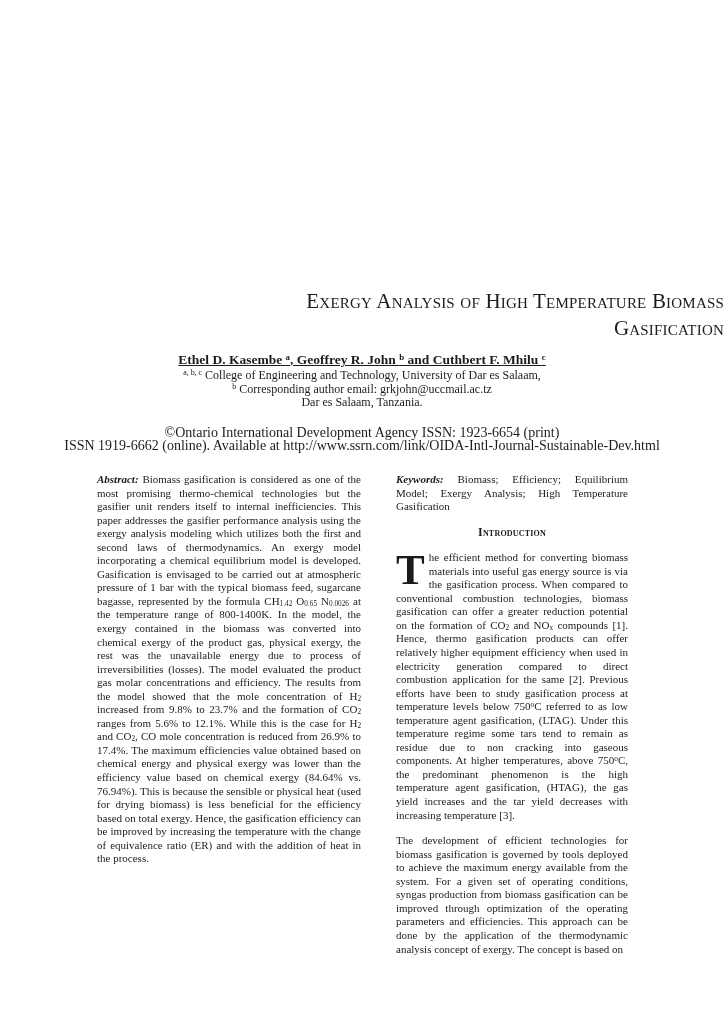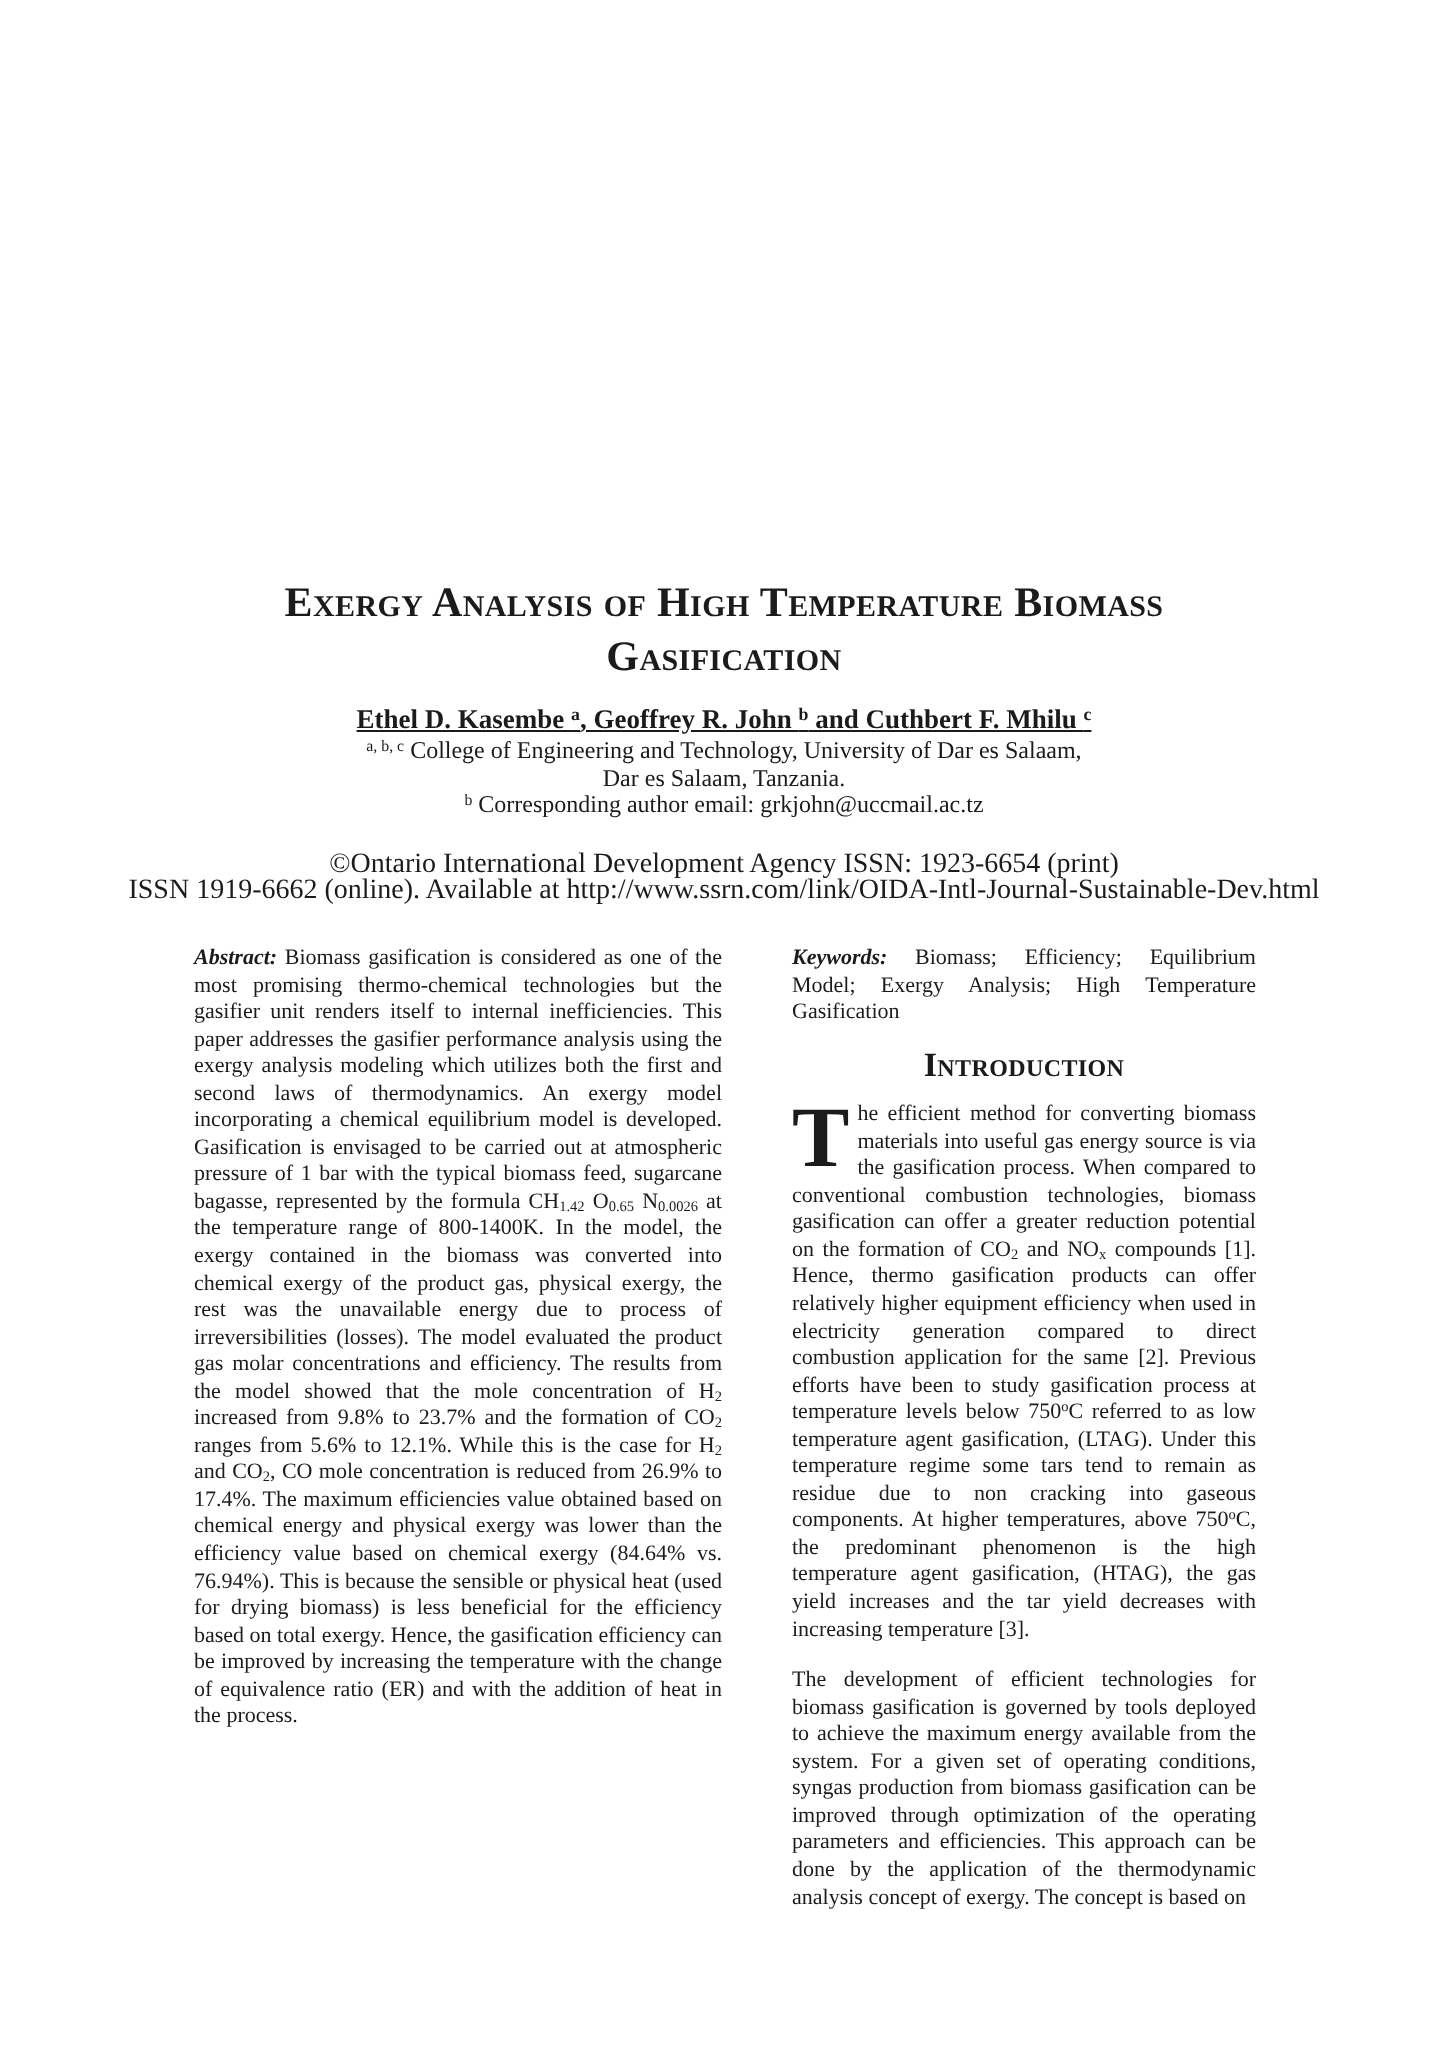--- a/index.html
+++ b/index.html
@@ -9,22 +9,22 @@
     height: 1024px;
     background: #ffffff;
     font-family: "Liberation Serif", "DejaVu Serif", serif;
     color: #1b1b1b;
     overflow: hidden;
     margin: 0 auto;
   }
   .title {
     position: absolute;
     top: 288px; left: 0; right: 0;
-    text-align: center;
-    font-weight: bold;
+    text-align: right;
+    font-weight: normal;
     font-variant: small-caps;
     font-size: 21px;
     line-height: 27px;
     letter-spacing: 0.2px;
   }
   .authors {
     position: absolute;
     top: 352px; left: 0; right: 0;
     text-align: center;
     font-weight: bold;
@@ -52,21 +52,21 @@
   .col p { margin: 12px; }
   .col p + p { margin-top: 9px; }
   .rich-bi { font-weight: bold; font-style: italic; }
   sub, sup { font-size: 0.66em; line-height: 0; }
   sub { vertical-align: -0.18em; }
   sup { vertical-align: 0.45em; }
   .intro-heading {
     text-align: center;
     font-weight: bold;
     font-variant: small-caps;
-    font-size: 17px;
+    font-size: 12px;
     margin: 5px 0 6px 0;
     letter-spacing: 0.2px;
   }
   .dropcap {
     float: left;
     font-weight: bold;
     font-size: 43px;
     line-height: 34px;
     padding: 2px 4px 0 0;
   }
@@ -78,22 +78,22 @@
 
   <div class="title">
     <div>Exergy Analysis of High Temperature Biomass</div>
     <div>Gasification</div>
   </div>
 
   <div class="authors">Ethel D. Kasembe <sup>a</sup>, Geoffrey R. John <sup>b</sup> and Cuthbert F. Mhilu <sup>c</sup></div>
 
   <div class="affiliation">
     <div><sup>a, b, c</sup> College of Engineering and Technology, University of Dar es Salaam,</div>
+    <div><sup>b</sup> Corresponding author email: grkjohn@uccmail.ac.tz</div>
     <div>Dar es Salaam, Tanzania.</div>
-    <div><sup>b</sup> Corresponding author email: grkjohn@uccmail.ac.tz</div>
   </div>
 
   <div class="publisher">
     <div>©Ontario International Development Agency ISSN: 1923-6654 (print)</div>
     <div>ISSN 1919-6662 (online). Available at http://www.ssrn.com/link/OIDA-Intl-Journal-Sustainable-Dev.html</div>
   </div>
 
   <div class="col col-left">
     <p><span class="rich-bi">Abstract:</span> Biomass gasification is considered as one of the most promising thermo-chemical technologies but the gasifier unit renders itself to internal inefficiencies. This paper addresses the gasifier performance analysis using the exergy analysis modeling which utilizes both the first and second laws of thermodynamics. An exergy model incorporating a chemical equilibrium model is developed. Gasification is envisaged to be carried out at atmospheric pressure of 1 bar with the typical biomass feed, sugarcane bagasse, represented by the formula CH<sub>1.42</sub> O<sub>0.65</sub> N<sub>0.0026</sub> at the temperature range of 800-1400K. In the model, the exergy contained in the biomass was converted into chemical exergy of the product gas, physical exergy, the rest was the unavailable energy due to process of irreversibilities (losses). The model evaluated the product gas molar concentrations and efficiency. The results from the model showed that the mole concentration of H<sub>2</sub> increased from 9.8% to 23.7% and the formation of CO<sub>2</sub> ranges from 5.6% to 12.1%. While this is the case for H<sub>2</sub> and CO<sub>2</sub>, CO mole concentration is reduced from 26.9% to 17.4%.  The maximum efficiencies value obtained based on chemical energy and physical exergy was lower than the efficiency value based on chemical exergy (84.64% vs. 76.94%). This is because the sensible or physical heat (used for drying biomass) is less beneficial for the efficiency based on total exergy. Hence, the gasification efficiency can be improved by increasing the temperature with the change of equivalence ratio (ER) and with the addition of heat in the process.</p>
   </div>

